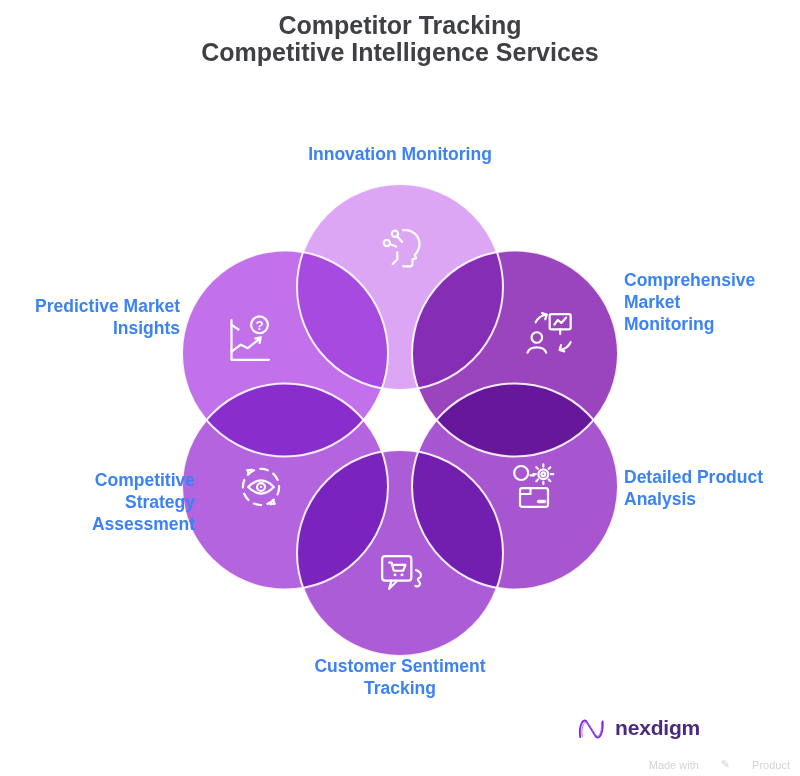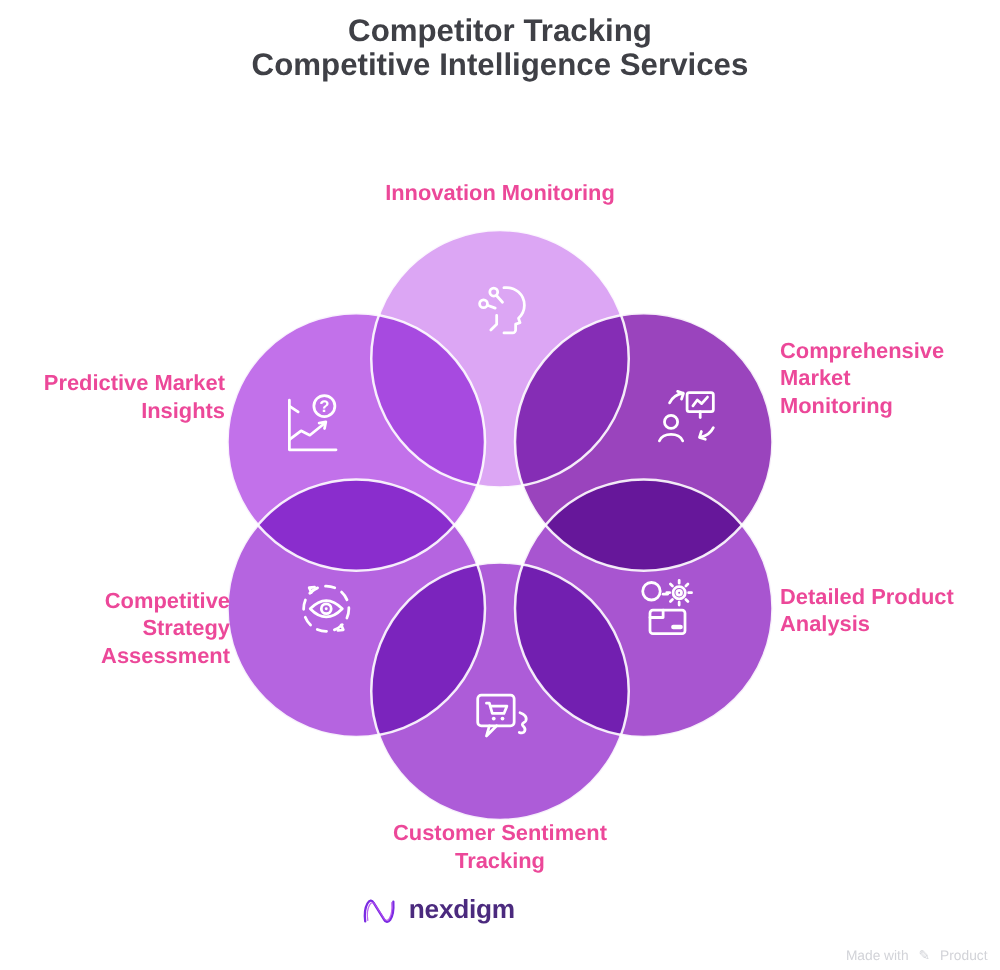--- a/index.html
+++ b/index.html
@@ -7,28 +7,28 @@
   .stage{position:relative;width:800px;height:776px;background:#fff;overflow:hidden;}
   .title{position:absolute;top:12px;left:0;width:800px;margin:0;text-align:center;
          font-size:25px;line-height:27px;font-weight:700;color:#3f4046;white-space:pre-line;}
   .flower{position:absolute;left:0;top:0;isolation:isolate;}
   .petal{mix-blend-mode:multiply;}
   .outline{fill:none;stroke:#ffffff;stroke-width:2;opacity:.9;}
   .icon{position:absolute;width:56px;height:56px;}
   .icon svg{width:100%;height:100%;}
   .ic{fill:none;stroke:#fff;stroke-width:1.9;stroke-linecap:round;stroke-linejoin:round;}
   .label{position:absolute;font-size:17.5px;line-height:22px;font-weight:700;
-         color:#ec4899;white-space:pre-line;}
+         color:#3b82f6;white-space:pre-line;}
   .lbl-center{text-align:center;}
   .lbl-right{text-align:right;}
   .logo{position:absolute;top:713px;left:0;width:700px;display:flex;align-items:center;
-        justify-content:center;gap:9px;}
+        justify-content:flex-end;gap:9px;}
   .logo-text{font-size:21px;font-weight:700;color:#4b2a7e;letter-spacing:-0.2px;}
   .watermark{position:absolute;right:10px;bottom:5px;font-size:11px;color:#d2d3d8;
-             display:flex;gap:8px;align-items:center;margin-left:16px;}
+             display:flex;gap:22px;align-items:center;margin-left:16px;}
 </style>
 </head>
 <body>
 
 <div class="stage">
 
   <h1 class="title">Competitor Tracking
 Competitive Intelligence Services</h1>
 
   <svg class="flower" width="800" height="776" viewBox="0 0 800 776">
@@ -134,21 +134,21 @@
   </div>
 
   <div class="label lbl-center" style="left:250px;top:143px;width:300px">Innovation Monitoring</div>
   <div class="label" style="left:624px;top:269px;width:176px">Comprehensive
 Market
 Monitoring</div>
   <div class="label lbl-center" style="left:270px;top:655px;width:260px">Customer Sentiment
 Tracking</div>
   <div class="label" style="left:624px;top:466px;width:176px">Detailed Product
 Analysis</div>
-  <div class="label lbl-right" style="left:12px;top:469px;width:172px">Competitive
+  <div class="label lbl-right" style="left:23px;top:469px;width:172px">Competitive
 Strategy
 Assessment</div>
   <div class="label lbl-right" style="left:8px;top:295px;width:172px">Predictive Market
 Insights</div>
 
   <div class="logo">
     <span style="display:inline-block;width:30px;height:30px">
       <svg viewBox="0 0 36 32" width="30" height="30" fill="none">
         <path d="M5 27C3 11 10 3 13 9l10 16c3 6 10 1 9-17" stroke="#7a2be2" stroke-width="2.2" stroke-linecap="round"></path>
         <path d="M7.5 26C5.5 13 11.5 5 14.5 11l8.5 13c3 5 8.5 0 7.5-15" stroke="#b44bf0" stroke-width="1.2" stroke-linecap="round" opacity="0.85"></path>

